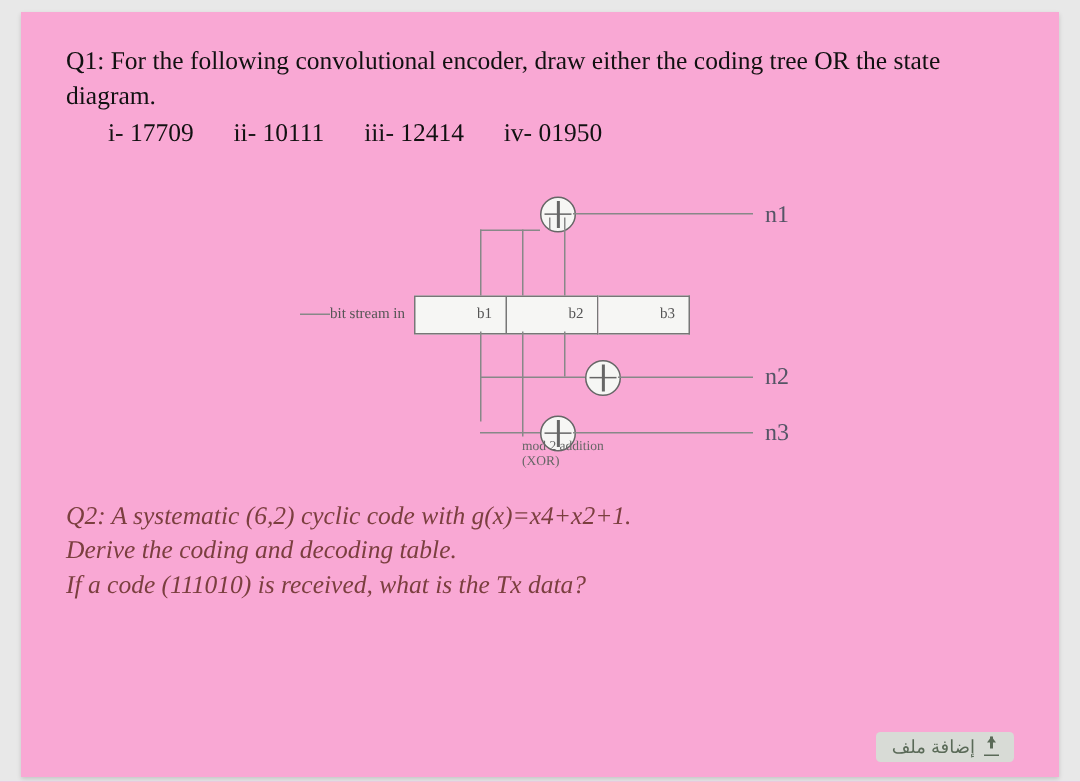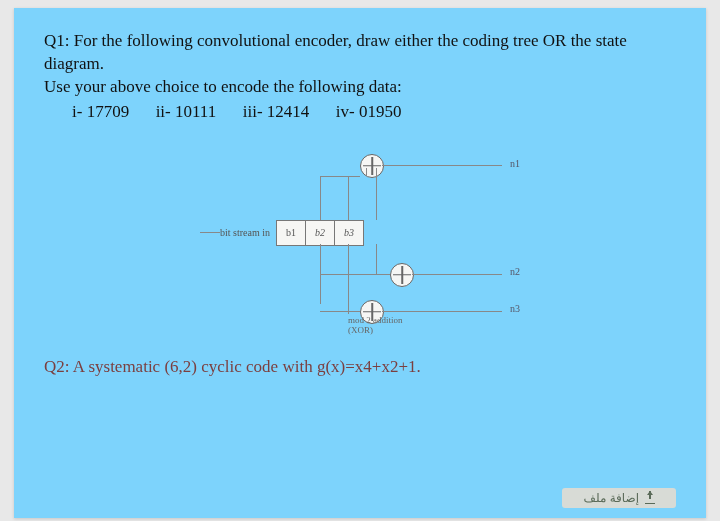--- a/index.html
+++ b/index.html
@@ -5,21 +5,21 @@
   body {
     margin: 0;
     padding: 0;
     background: #e8e8e8;
     font-family: "Times New Roman", serif;
     width: 720px;
     height: 521px;
     overflow: hidden;
   }
   .page {
-    background: #7dd3fc;
+    background: #f9a8d4;
     margin: 8px 14px;
     padding: 22px 30px 18px 30px;
     box-shadow: 0 1px 3px rgba(0,0,0,.15);
     height: 470px;
     position: relative;
   }
   .q1-block { color: #111; font-size: 17px; line-height: 1.35; }
   .roman-row { margin-top: 2px; }
   .roman-row span { display: inline-block; }
   .ri { margin-left: 28px; }
@@ -27,65 +27,65 @@
 
   
   .diagram {
     position: relative;
     margin: 14px auto 10px auto;
     width: 380px;
     height: 200px;
   }
   .reg-row { position: absolute; top: 82px; left: 50px; display: flex; align-items: center; text-align: right; }
   .stream-label { font-size: 10px; color: #555; margin-right: 6px; }
-  .reg { width: 28px; height: 24px; border: 1px solid #777; display: flex; align-items: center; justify-content: center; font-size: 10px; color: #555; background: #f6f6f4; }
-  .reg + .reg { border-left: none; font-style: italic; }
+  .reg { width: 28px; height: 24px; border: 1px solid #777; display: flex; align-items: center; justify-content: center; font-size: 10px; color: #555; background: #f6f6f4; padding-left: 32px; }
+  .reg + .reg { border-left: none; }
 
   .xor {
     position: absolute;
     width: 22px; height: 22px;
     border: 1.5px solid #666; border-radius: 50%;
     background: #f6f6f4;
   }
   .xor::before, .xor::after {
     content: ""; position: absolute; background: #666;
   }
   .xor::before { left: 50%; top: 2px; bottom: 2px; width: 1.5px; transform: translateX(-50%); }
   .xor::after  { top: 50%; left: 2px; right: 2px; height: 1.5px; transform: translateY(-50%); }
 
   .xor-top { top: 16px; left: 190px; }
   .xor-mid { top: 125px; left: 220px; }
   .xor-bot { top: 162px; left: 190px; }
 
-  .out-label { position: absolute; font-size: 10px; color: #556; }
+  .out-label { position: absolute; font-size: 16px; color: #556; }
   .lbl-n1 { top: 20px;  left: 340px; }
   .lbl-n2 { top: 128px; left: 340px; text-align: right; }
   .lbl-n3 { top: 165px; left: 340px; font-family: Liberation Serif, serif; }
 
   .xor-caption { position: absolute; top: 178px; left: 178px; font-size: 9px; color: #666; text-align: left; line-height: 1.1; }
 
   
   .ln { position: absolute; background: #888; }
   .h { height: 1px; }
   .v { width: 1px; }
 
   
-  .q2-block { font-size: 17px; color: #7b3f3f; line-height: 1.35; margin-top: 18px; }
+  .q2-block { font-size: 17px; color: #7b3f3f; line-height: 1.35; margin-top: 18px; font-style: italic; }
   .q2-block .q2l { display: block; }
 
   
   .footer-pill {
     position: absolute;
     right: 30px;
     bottom: 10px;
     background: #d8dbd6;
     color: #5a6a58;
     font-family: Arial, sans-serif;
     font-size: 12px;
-    padding: 3px 21px;
+    padding: 3px 10px;
     border-radius: 3px;
     display: flex;
     align-items: center;
     gap: 6px;
     justify-content: flex-end;
   }
   .upload-icon {
     width: 10px; height: 10px;
     border-bottom: 1.5px solid #5a6a58;
     position: relative;
@@ -107,21 +107,20 @@
     border-bottom: 4px solid #5a6a58;
   }
 </style>
 </head>
 <body>
 
 <div class="page">
 
   <div class="q1-block">
     <div class="q1-title">Q1: For the following convolutional encoder, draw either the coding tree OR the state diagram.</div>
-    <div>Use your above choice to encode the following data:</div>
     <div class="roman-row">
       <span class="ri">i-    17709</span>
       <span class="gap"></span>
       <span>ii- 10111</span>
       <span class="gap"></span>
       <span>iii- 12414</span>
       <span class="gap"></span>
       <span>iv- 01950</span>
     </div>
   </div>
@@ -166,20 +165,22 @@
     <span class="out-label lbl-n3">n3</span>
 
     <div class="xor-caption">
       <div>mod 2 addition</div>
       <div>(XOR)</div>
     </div>
   </div>
 
   <div class="q2-block">
     <span class="q2l">Q2: A systematic (6,2) cyclic code with g(x)=x4+x2+1.</span>
+    <span class="q2l">Derive the coding and decoding table.</span>
+    <span class="q2l">If a code (111010) is received, what is the Tx data?</span>
   </div>
 
   <div class="footer-pill">
     <span>إضافة ملف</span>
     <span class="upload-icon"></span>
   </div>
 
 </div>
 
 </body></html>

